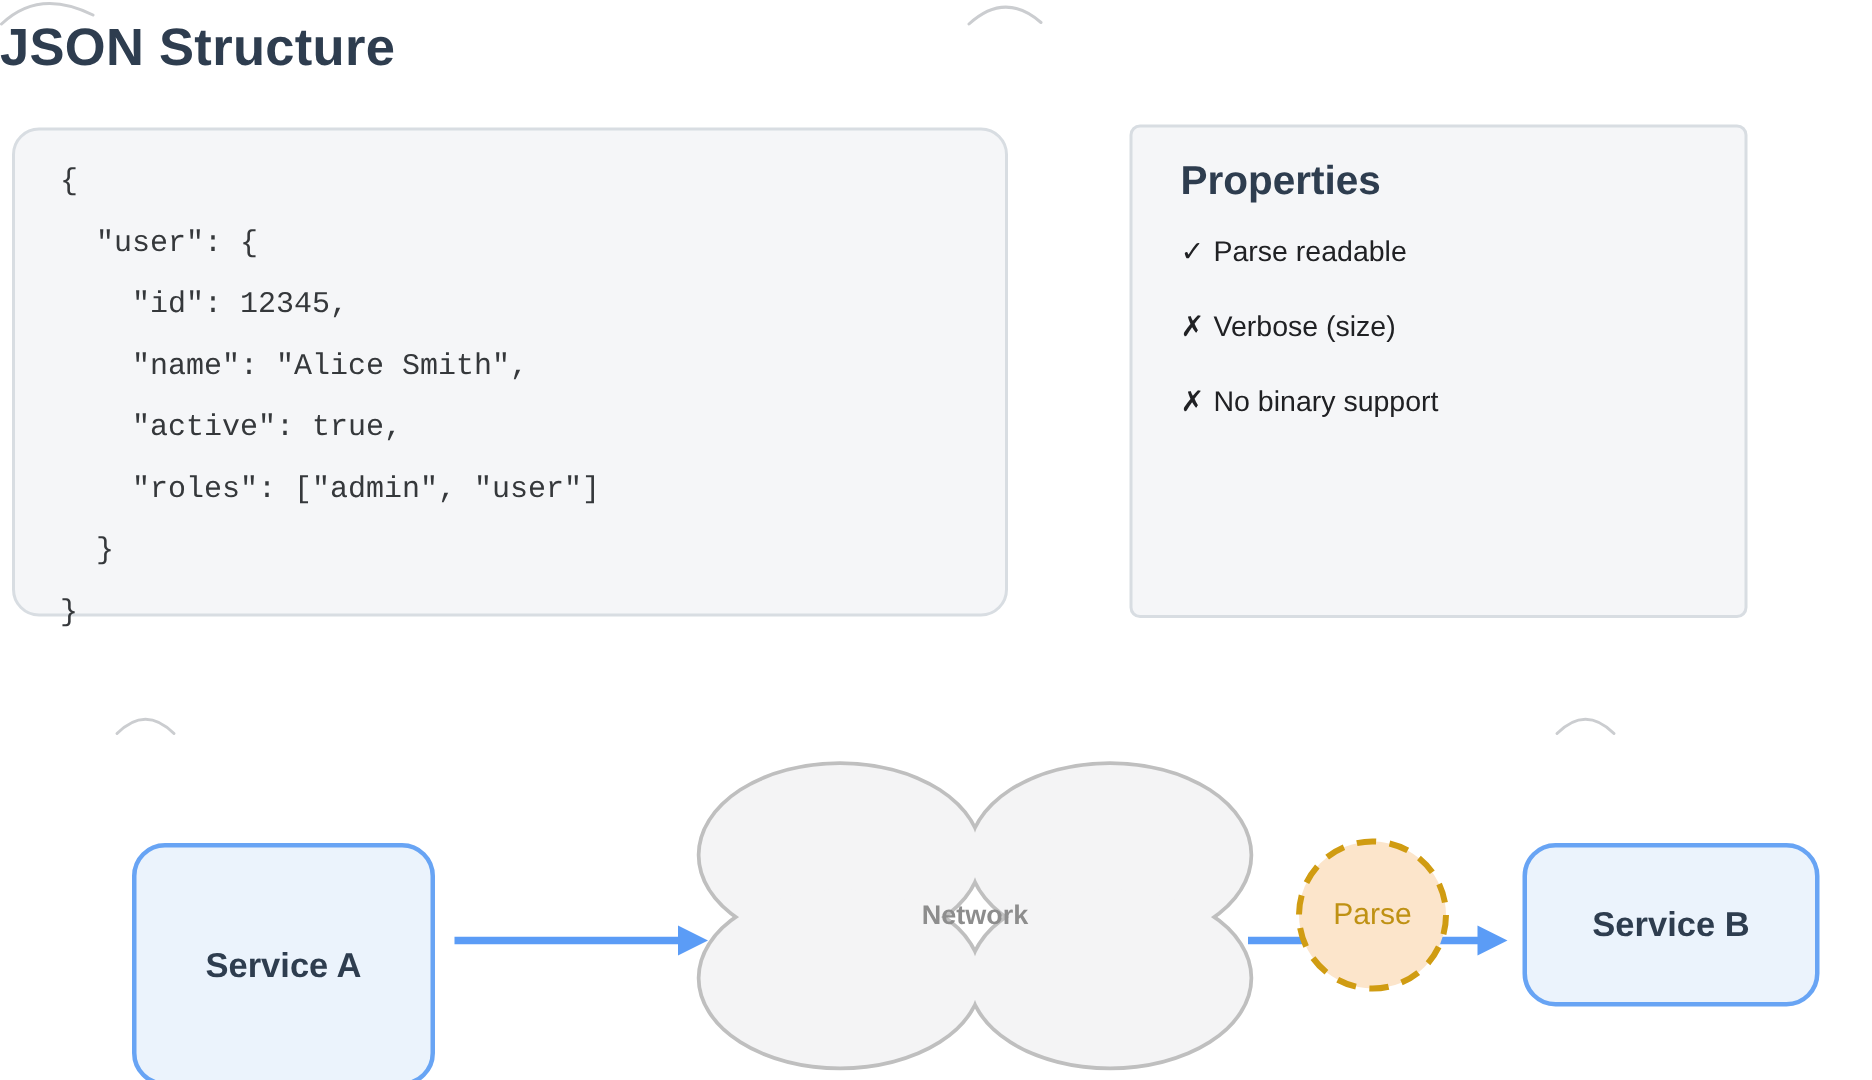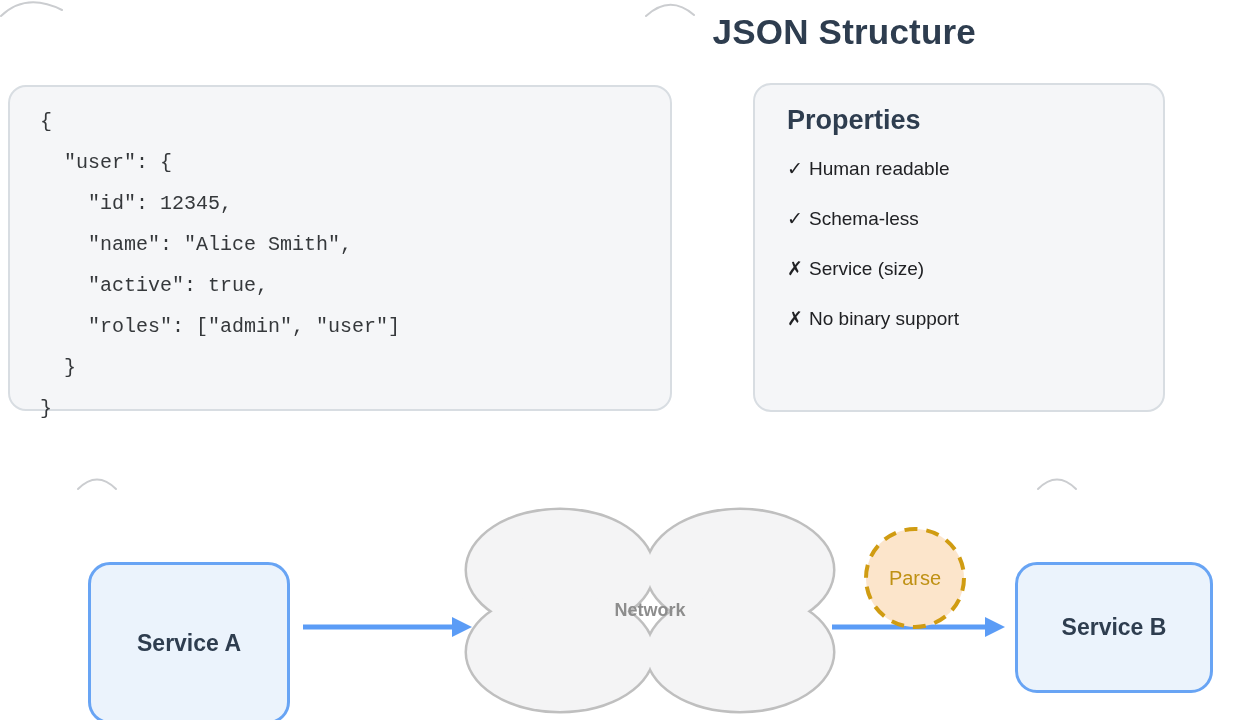--- a/index.html
+++ b/index.html
@@ -2,39 +2,39 @@
 <html><head>
 <meta charset="utf-8">
 <style>
   html,body{margin:0;padding:0;background:#ffffff;}
   .canvas{
     position:relative;width:1248px;height:720px;overflow:hidden;
     font-family:"Liberation Sans",sans-serif;background:#ffffff;
   }
   .abs{position:absolute;}
   .section-title{
-    position:absolute;text-align:right;font-weight:700;font-size:35px;
+    position:absolute;text-align:left;font-weight:700;font-size:35px;
     color:#2e3d4f;letter-spacing:.2px;
   }
   
   .code-panel{
     position:absolute;left:8px;top:85px;width:664px;height:326px;
     background:#f5f6f8;border:2px solid #d8dde2;border-radius:18px;
     box-sizing:border-box;
   }
   .code-lines{
     position:absolute;left:30px;top:14px;margin:0;
     font-family:"Liberation Mono",monospace;font-size:20px;line-height:41px;
     color:#35383b;
   }
   .code-line{white-space:pre;}
   
   .props-panel{
     position:absolute;left:753px;top:83px;width:412px;height:329px;
-    background:#f5f6f8;border:2px solid #d8dde2;border-radius:18px;
+    background:#f5f6f8;border:2px solid #d8dde2;border-radius:7px;
     box-sizing:border-box;padding:20px 32px;
   }
   .props-title{
     margin:0 0 22px 0;font-size:27px;font-weight:700;color:#2e3d4f;
   }
   .prop-item{
     font-size:19px;color:#202124;margin-bottom:28px;line-height:22px;
   }
   .prop-item .mark{display:inline-block;width:22px;}
   
@@ -71,27 +71,24 @@
 
   <div class="section-title" style="left:0;top:12px;width:976px;">JSON Structure</div>
 
   <div class="code-panel">
     <pre class="code-lines"><div class="code-line">{</div><div class="code-line">  "user": {</div><div class="code-line">    "id": 12345,</div><div class="code-line">    "name": "Alice Smith",</div><div class="code-line">    "active": true,</div><div class="code-line">    "roles": ["admin", "user"]</div><div class="code-line">  }</div><div class="code-line">}</div></pre>
   </div>
 
   <div class="props-panel">
     <h2 class="props-title">Properties</h2>
     <div class="prop-item">
-      <span class="mark">✓</span><span>Human readable</span>
+      <span class="mark">✓</span><span>Parse readable</span>
     </div>
     <div class="prop-item">
-      <span class="mark">✓</span><span>Schema-less</span>
-    </div>
-    <div class="prop-item">
-      <span class="mark">✗</span><span>Service (size)</span>
+      <span class="mark">✗</span><span>Verbose (size)</span>
     </div>
     <div class="prop-item">
       <span class="mark">✗</span><span>No binary support</span>
     </div>
   </div>
 
 
   <div class="cloud">
     <svg width="372" height="208" viewBox="0 0 372 208">
       <g stroke="#bfbfbf" stroke-width="5" fill="#f4f4f5">
@@ -115,24 +112,24 @@
     <polygon points="151,5 171,15 151,25" fill="#5b9cf6"></polygon>
   </svg>
   <svg class="abs" width="180" height="30" viewBox="0 0 180 30" style="left:830px;top:612px;">
     <line x1="2" y1="15" x2="157" y2="15" stroke="#5b9cf6" stroke-width="5"></line>
     <polygon points="155,5 175,15 155,25" fill="#5b9cf6"></polygon>
   </svg>
 
   <div class="service-box" style="left:88px;top:562px;width:202px;height:162px;">
     <span>Service A</span>
   </div>
-  <div class="service-box" style="left:1015px;top:562px;width:198px;height:131px;">
+  <div class="service-box" style="left:1015px;top:562px;width:198px;height:109px;">
     <span>Service B</span>
   </div>
 
-  <div class="dashed-node" style="left:862px;top:525px;">
+  <div class="dashed-node" style="left:862px;top:557px;">
     <svg width="106" height="106" viewBox="0 0 106 106">
       <circle cx="53" cy="53" r="49" fill="#fce5cb" stroke="#d09c12" stroke-width="4" stroke-dasharray="13 9"></circle>
     </svg>
     <div class="node-label">Parse</div>
   </div>
 
 </div>
 
 </body></html>

